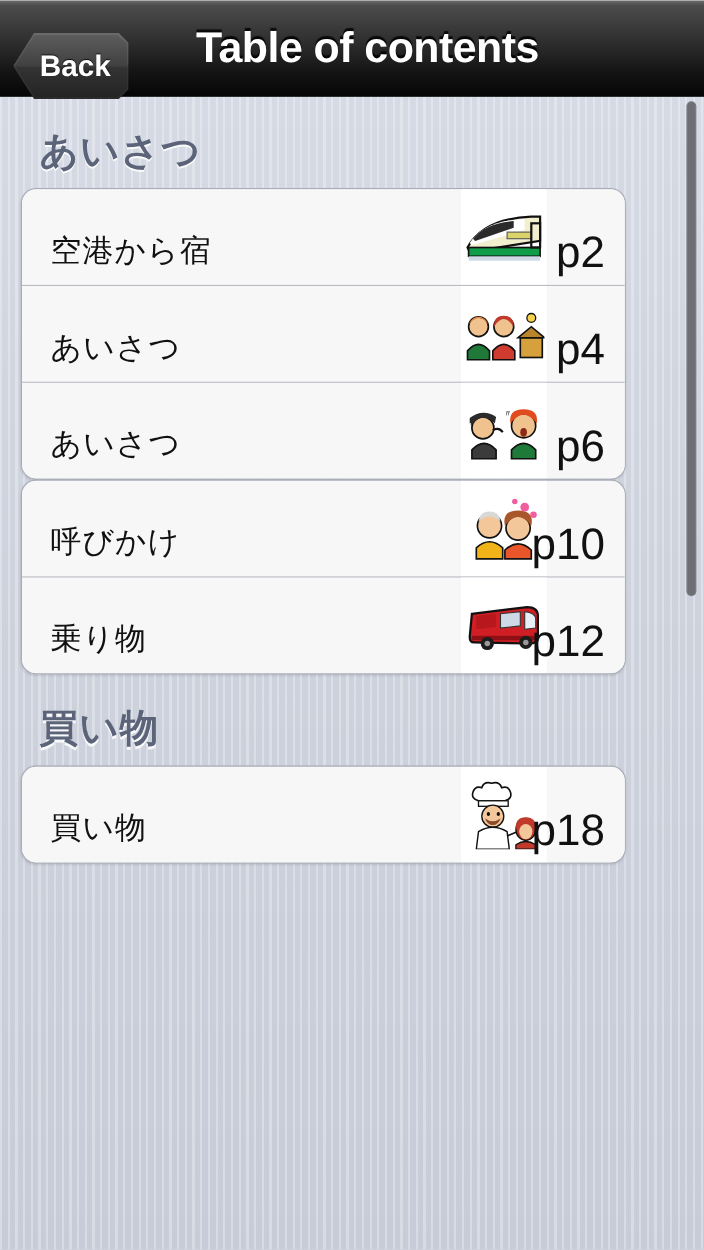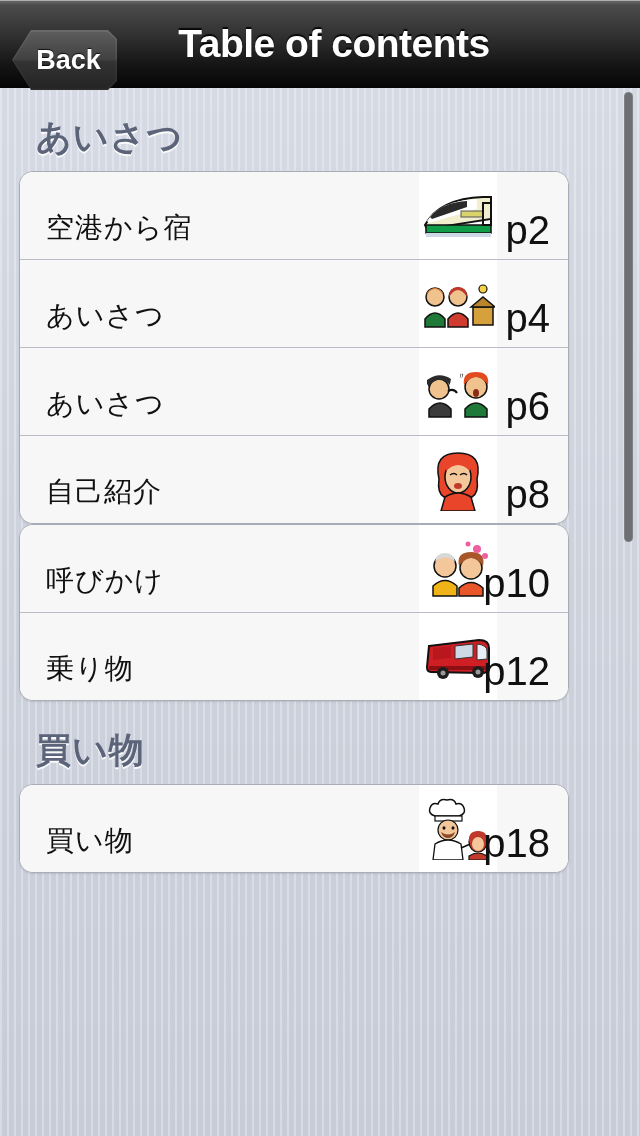--- a/index.html
+++ b/index.html
@@ -177,35 +177,20 @@
       <path d="M8 48 q11 -12 22 0 l0 8 l-22 0z" fill="#3b3b3b" stroke="#111" stroke-width="1.5"></path>
       <path d="M27 30 q6 -3 9 2" stroke="#111" stroke-width="2" fill="none"></path>
       <text x="36" y="18" font-size="9" fill="#111">〃</text>
       <circle cx="55" cy="26" r="11" fill="#f0c28e" stroke="#111" stroke-width="1.5"></circle>
       <path d="M43 24 q12 -16 24 0 q2 -13 -12 -13 q-14 0 -12 13z" fill="#e24b1e"></path>
       <ellipse cx="55" cy="32" rx="3" ry="4" fill="#8a2b17"></ellipse>
       <path d="M44 48 q11 -12 22 0 l0 8 l-22 0z" fill="#1f7a3a" stroke="#111" stroke-width="1.5"></path>
     </svg>
           </div>
           <div class="row-page">p6</div>
-        </div>
-        <div class="row">
-          <div class="row-label">自己紹介</div>
-          <div class="row-thumb">
-            <svg width="74" height="62" viewBox="0 0 74 62">
-      <path d="M18 30 q-6 -26 19 -26 q25 0 19 26 q2 14 -5 18 l-28 0 q-7 -4 -5 -18z" fill="#e8452a" stroke="#111" stroke-width="1.5"></path>
-      <ellipse cx="37" cy="28" rx="13" ry="16" fill="#f3c79a" stroke="#111" stroke-width="1.5"></ellipse>
-      <path d="M25 22 q12 -12 24 0 q1 -14 -12 -14 q-13 0 -12 14z" fill="#e8452a"></path>
-      <path d="M29 26 q4 -3 7 0" stroke="#111" stroke-width="1.5" fill="none"></path>
-      <path d="M39 26 q4 -3 7 0" stroke="#111" stroke-width="1.5" fill="none"></path>
-      <ellipse cx="37" cy="37" rx="4" ry="3" fill="#c0392b"></ellipse>
-      <path d="M24 48 q13 -8 26 0 l4 14 l-34 0z" fill="#e8452a" stroke="#111" stroke-width="1.5"></path>
-    </svg>
-          </div>
-          <div class="row-page">p8</div>
         </div>
       </div>
     </div>
     <div class="section">
       <div class="list">
         <div class="row">
           <div class="row-label">呼びかけ</div>
           <div class="row-thumb">
             <svg width="74" height="62" viewBox="0 0 74 62">
       <circle cx="24" cy="28" r="11" fill="#f3c79a" stroke="#111" stroke-width="1.5"></circle>

